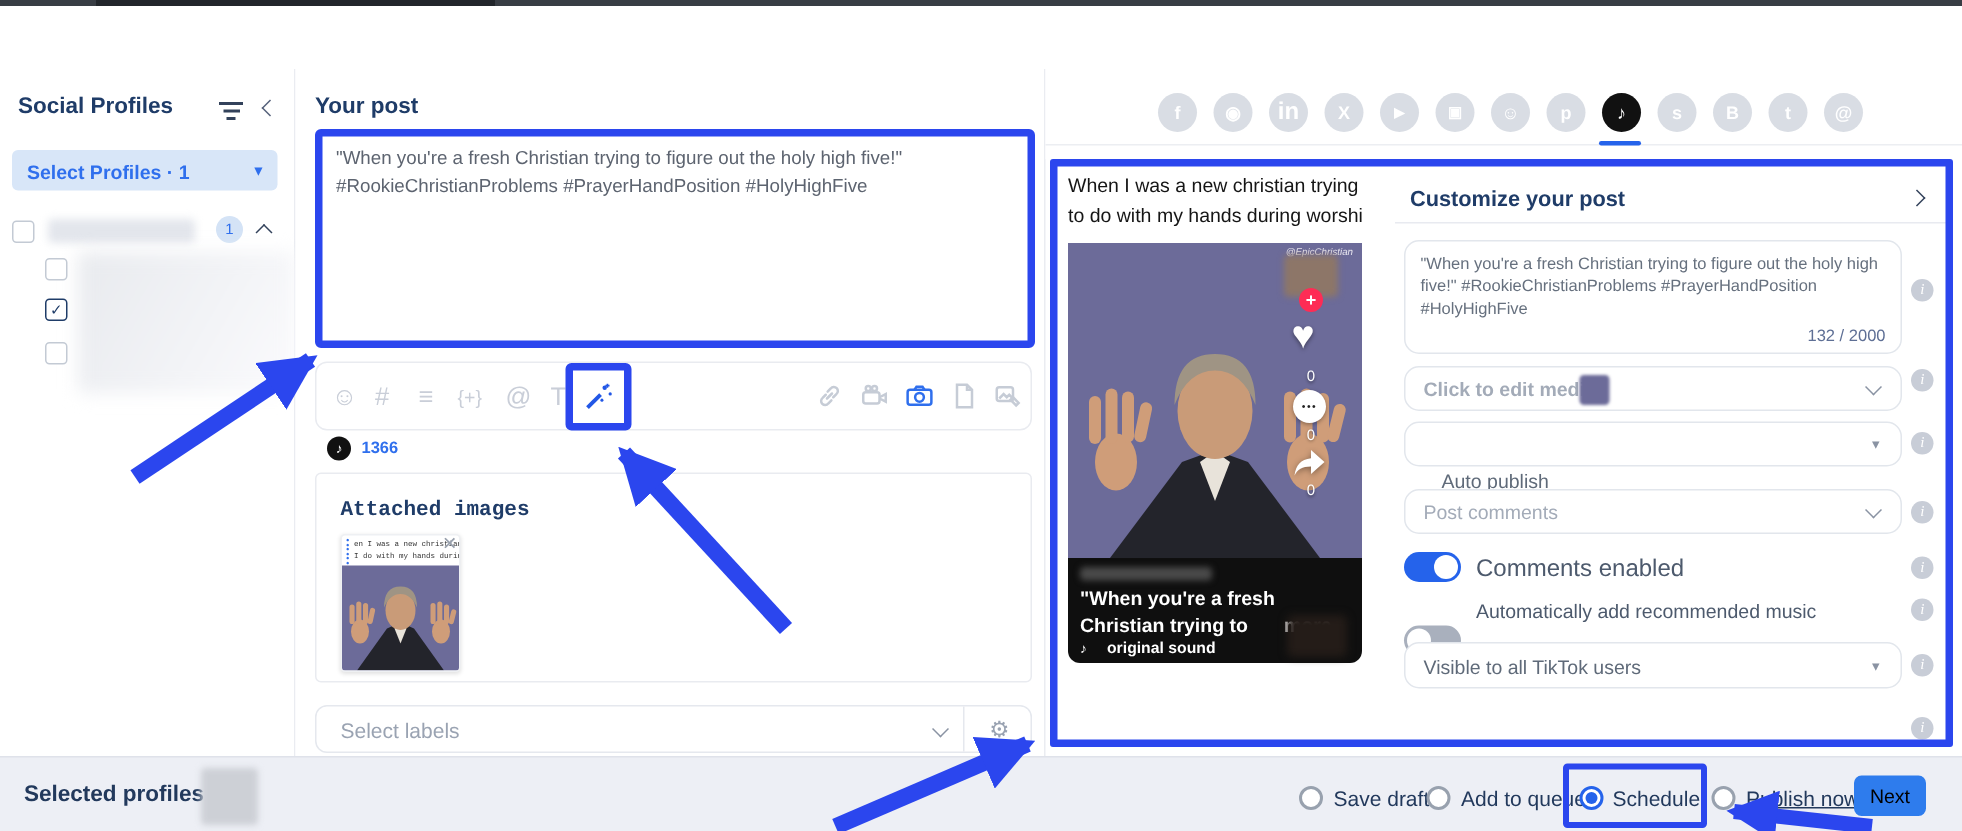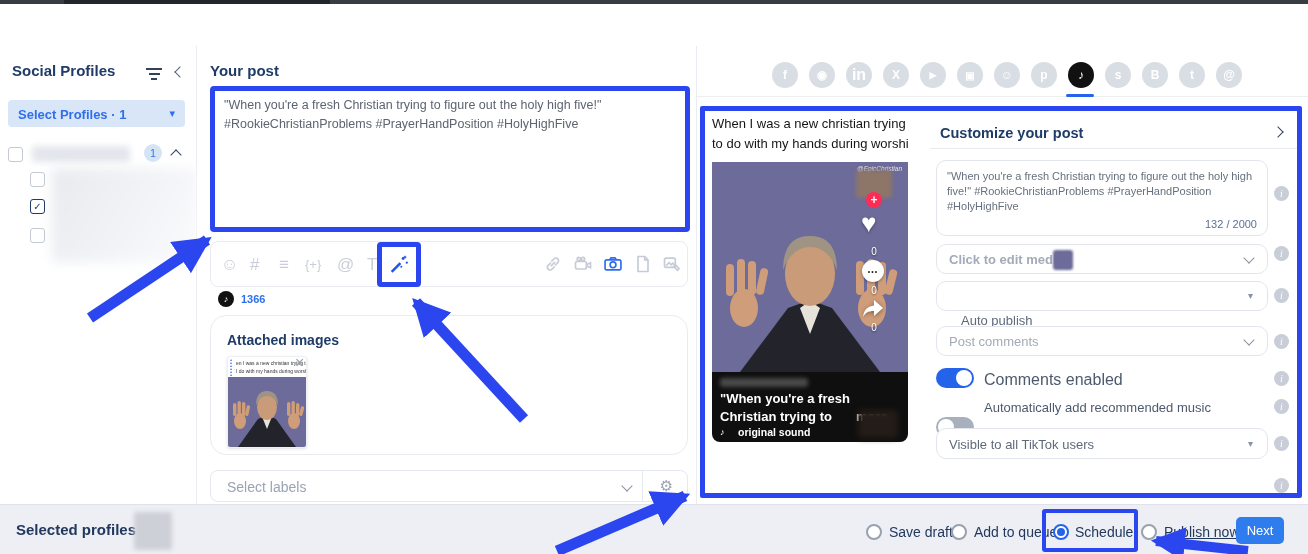--- a/index.html
+++ b/index.html
@@ -141,21 +141,21 @@
         <circle cx="14.5" cy="15" r="1.1" fill="#2257e6"></circle>
         <path d="M18.5 3v3M17 4.5h3" stroke="#2257e6" stroke-width="1.2"></path>
       </svg>
   </span>
 
   <div class="abs" style="left:218px;top:291px;width:16px;height:16px;border-radius:50%;background:#111;display:flex;align-items:center;justify-content:center;">
     <span style="color:#fff;font-size:9px;">♪</span>
   </div>
   <span class="abs" style="left:241px;top:293px;font-size:11px;color:#2f6fed;font-weight:600;">1366</span>
 
-  <div class="abs" style="left:210px;top:315px;width:478px;height:140px;border:1px solid #e9ebf0;border-radius:16px;background:#fff;box-sizing:border-box;">
+  <div class="abs" style="left:210px;top:315px;width:478px;height:140px;border:1px solid #e9ebf0;border-radius:4px;background:#fff;box-sizing:border-box;font-family:Liberation Mono, monospace;">
     <div class="abs" style="left:16px;top:16px;font-size:14px;font-weight:700;color:#1f3c68;">Attached images</div>
     <div class="abs" style="left:16px;top:40px;width:78px;height:90px;background:#fff;border:1px solid #eef0f3;border-radius:3px;overflow:hidden;box-shadow:0 1px 3px rgba(0,0,0,.12);">
       <div class="abs" style="left:2px;top:2px;width:4px;height:20px;color:#2f6fed;font-size:6px;line-height:3px;">•<br>•<br>•<br>•<br>•<br>•</div>
       <div class="abs" style="left:8px;top:3px;width:70px;font-size:5px;color:#333;white-space:nowrap;overflow:hidden;">en I was a new christian trying to fig</div>
       <div class="abs" style="left:8px;top:11px;width:70px;font-size:5px;color:#333;white-space:nowrap;overflow:hidden;">I do with my hands during worship</div>
       <div class="abs" style="left:0;top:20px;width:78px;height:70px;background:#6c6b99;overflow:hidden;">
         <svg width="78" height="70" viewBox="0 0 78 70">
             <path d="M10 70L30 42l9-4 9 4 20 28z" fill="#23242b"></path>
             <path d="M35 42l4-3 4 3-4 10z" fill="#e8e3da"></path>
             <ellipse cx="39" cy="30" rx="10" ry="13" fill="#c99b78"></ellipse>
@@ -369,21 +369,21 @@
     <div class="abs radio" style="left:951px;top:19px;"></div>
     <span class="abs radio-label" style="left:974px;top:19px;">Add to queue</span>
 
     <div class="abs radio sel" style="left:1053px;top:19px;"></div>
     <span class="abs radio-label" style="left:1075px;top:19px;">Schedule</span>
 
     <div class="abs radio" style="left:1141px;top:19px;"></div>
     <span class="abs radio-label" style="left:1164px;top:19px;text-decoration:underline;">Publish now</span>
 
     <div class="abs" style="left:1236px;top:12px;width:48px;height:27px;background:#2e7ced;border-radius:5px;display:flex;align-items:center;justify-content:center;">
-      <span style="color:#ffffff;font-size:13px;">Next</span>
+      <span style="color:#000000;font-size:13px;">Next</span>
     </div>
   </div>
 
   <div class="annotation" style="left:1042px;top:509px;width:96px;height:43px;border-width:4px;border-radius:3px;box-sizing:border-box;"></div>
 
   <svg width="1308" height="554" viewBox="0 0 1308 554" style="position:absolute;left:0;top:0;z-index:50;pointer-events:none;">
     <defs>
       <marker id="ah" viewBox="0 0 4 4" refX="3.4" refY="2" markerWidth="3.4" markerHeight="3.4" orient="auto" markerUnits="strokeWidth">
         <path d="M0 0L4 2L0 4Z" fill="#2b46ee"></path>
       </marker>

